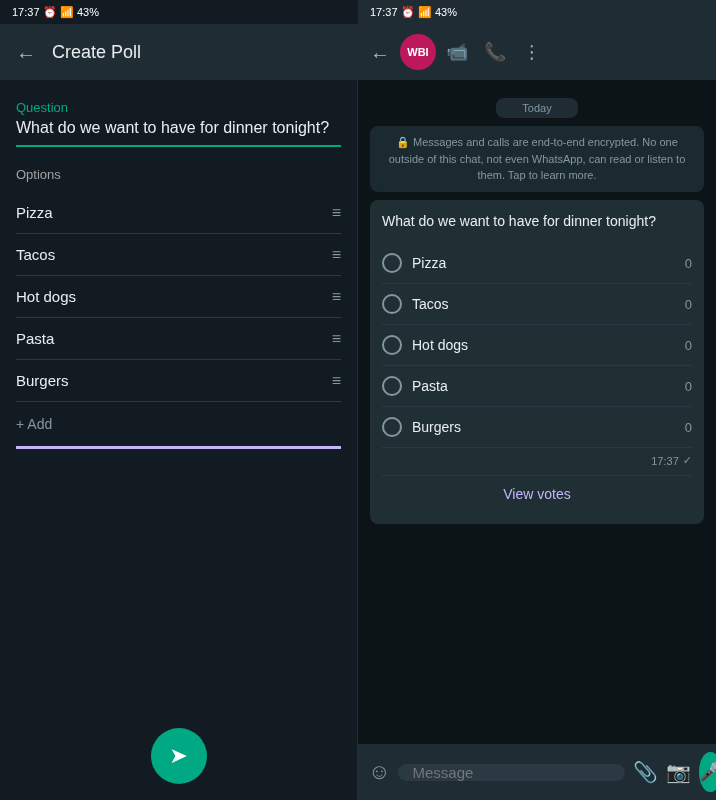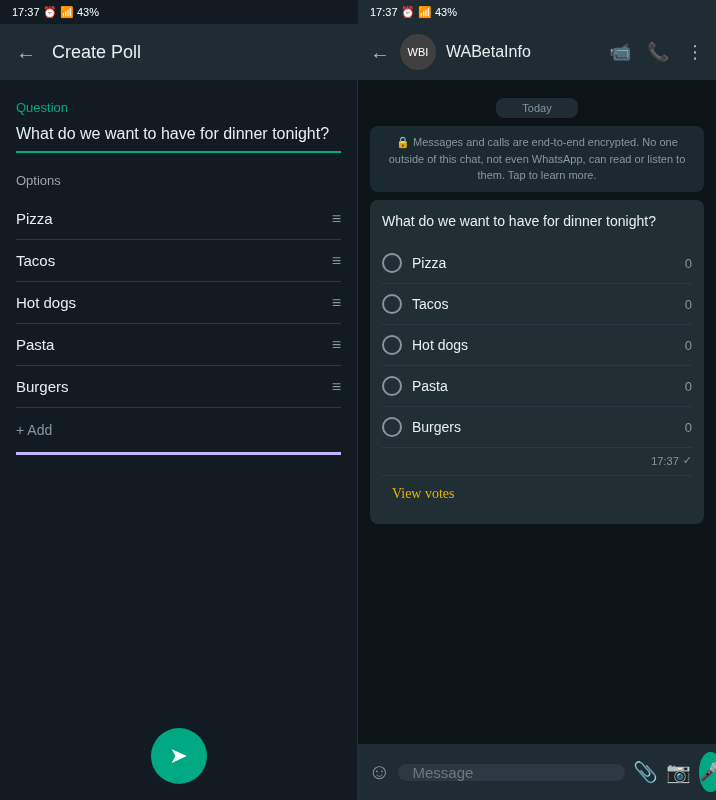--- a/index.html
+++ b/index.html
@@ -77,21 +77,20 @@
 
     
     .poll-form {
       flex: 1;
       padding: 20px 16px;
       overflow-y: auto;
     }
     .question-label {
       color: #00a884;
       font-size: 13px;
-      margin-bottom: 6px;
     }
     .question-input {
       width: 100%;
       background: transparent;
       border: none;
       border-bottom: 2px solid #00a884;
       color: #e9edef;
       font-size: 16px;
       padding: 4px 0 8px 0;
       outline: none;
@@ -182,26 +181,26 @@
       z-index: 1;
     }
     .chat-back {
       color: #aebac1;
       font-size: 20px;
     }
     .chat-avatar {
       width: 36px;
       height: 36px;
       border-radius: 50%;
-      background: #404040;
+      background: #be185d;
       display: flex;
       align-items: center;
       justify-content: center;
       font-size: 11px;
-      font-weight: normal;
+      font-weight: bold;
       color: #fff;
       flex-shrink: 0;
     }
     .chat-name {
       flex: 1;
       color: #e9edef;
       font-size: 16px;
       font-weight: 500;
     }
     .chat-actions {
@@ -300,27 +299,26 @@
     }
     .check-icon {
       color: #8696a0;
       font-size: 11px;
     }
     .view-votes-btn {
       width: 100%;
       background: transparent;
       border: none;
       border-top: 1px solid #2a3942;
-      color: #eab308;
+      color: #c4b5fd;
       font-size: 14px;
       padding: 10px;
-      text-align: left;
+      text-align: center;
       cursor: pointer;
       margin-top: 8px;
-      font-family: Liberation Serif, serif;
     }
 
     
     .chat-input-area {
       display: flex;
       align-items: center;
       padding: 8px 10px;
       background: #1f2c34;
       gap: 8px;
       position: relative;
@@ -434,21 +432,20 @@
   </div>
 
   <div class="right-panel">
     <div class="chat-bg"></div>
 
     <div class="chat-header">
       <span class="chat-back">←</span>
       <div class="chat-avatar">
         <span>WBI</span>
       </div>
-      <span class="chat-name">WABetaInfo</span>
       <div class="chat-actions">
         <span>📹</span>
         <span>📞</span>
         <span>⋮</span>
       </div>
     </div>
 
     <div class="chat-messages">
       <div class="date-badge">
         <span>Today</span>

